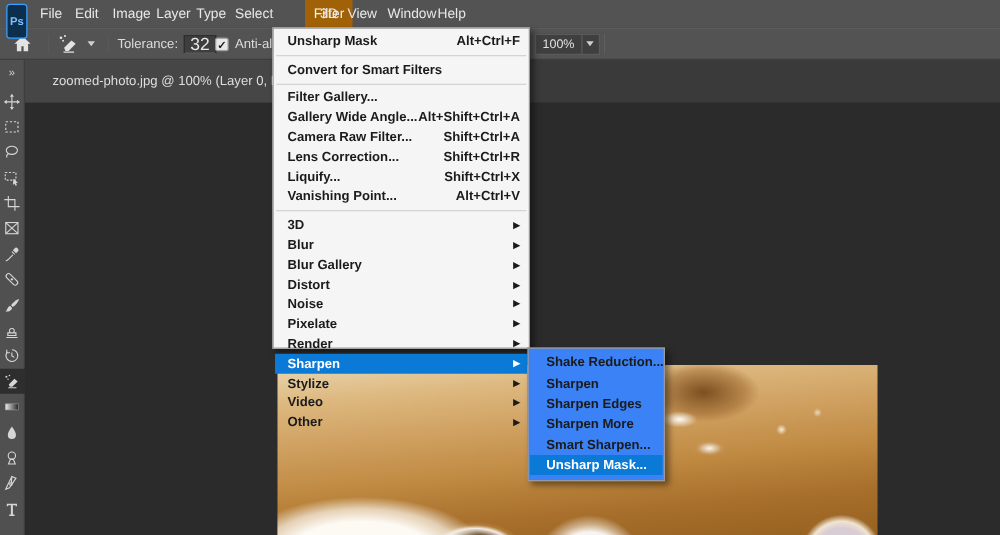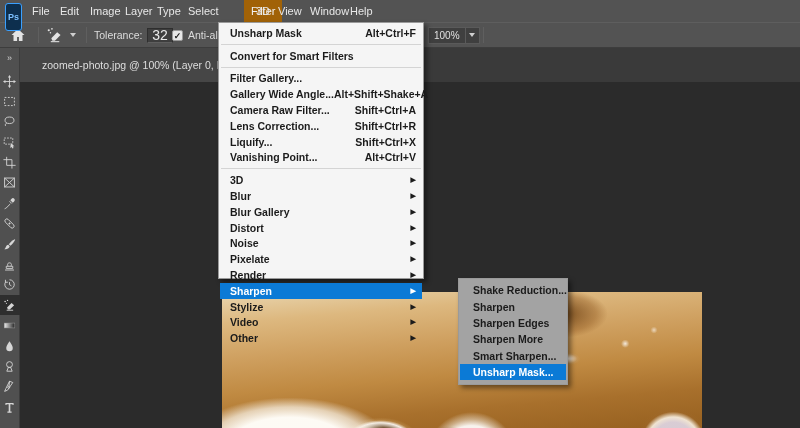--- a/index.html
+++ b/index.html
@@ -59,22 +59,22 @@
       radial-gradient(circle 62px at 52% 122%, rgba(255,255,255,.92) 52%, rgba(244,238,228,.5) 62%, transparent 74%),
       radial-gradient(circle 44px at 94% 112%, rgba(224,216,232,.9) 50%, rgba(255,250,240,.85) 62%, rgba(160,105,45,.3) 74%, transparent 84%),
       radial-gradient(ellipse 130px 60px at 14% 112%, rgba(255,253,248,.98) 45%, rgba(246,238,224,.75) 62%, transparent 78%),
       radial-gradient(ellipse 46px 26px at 33% 108%, rgba(70,45,20,.75) 40%, rgba(255,255,255,.88) 62%, rgba(210,170,110,.3) 72%, transparent 82%),
       linear-gradient(175deg, #e9d6b0 0%, #ddb87f 18%, #cfa060 38%, #c08a42 58%, #a8702c 78%, #96601f 100%);
   }
 
   
   .menu-panel { position:absolute; left:218px; top:22px; width:206px; height:257px; background:#f5f5f5;
                 border:1px solid #9a9a9a; box-shadow:3px 3px 5px rgba(0,0,0,.45); z-index:50; padding:2px 0; }
-  .sub-panel  { position:absolute; left:422px; top:278px; width:110px; height:107px; background:#a3a3a3;
-                border:1px solid #9a9a9a; box-shadow:3px 3px 5px rgba(0,0,0,.45); z-index:55; padding:3px 0;margin-left:36px; }
+  .sub-panel  { position:absolute; left:422px; top:278px; width:110px; height:107px; background:#3b82f6;
+                border:1px solid #9a9a9a; box-shadow:3px 3px 5px rgba(0,0,0,.45); z-index:55; padding:3px 0; }
   .mrow { height:15.8px; margin:0 1px; display:flex; align-items:center; padding:0 6px 0 10px;
           font-size:10.5px; font-weight:600; color:#1b1b1b; cursor:default; white-space:nowrap; }
   .sub-panel .mrow { height:16.4px; padding-left:13px; }
   .mrow .short { margin-left:auto; text-align:right; }
   .mrow .arrow { margin-left:auto; font-size:7px; color:#1b1b1b; }
   .mrow.hl { background:#0b7ad6; color:#ffffff; }
   .mrow.hl .arrow { color:#ffffff; }
   .msep { border-top:1px solid #d4d4d4; margin:3px 2px; height:0; }
 </style>
 </head>
@@ -266,21 +266,21 @@
     <div class="msep"></div>
     <div class="mrow">
       <span>Convert for Smart Filters</span>
     </div>
     <div class="msep"></div>
     <div class="mrow">
       <span>Filter Gallery...</span>
     </div>
     <div class="mrow">
       <span>Gallery Wide Angle...</span>
-      <span class="short">Alt+Shift+Shake+A</span>
+      <span class="short">Alt+Shift+Ctrl+A</span>
     </div>
     <div class="mrow">
       <span>Camera Raw Filter...</span>
       <span class="short">Shift+Ctrl+A</span>
     </div>
     <div class="mrow">
       <span>Lens Correction...</span>
       <span class="short">Shift+Ctrl+R</span>
     </div>
     <div class="mrow">

